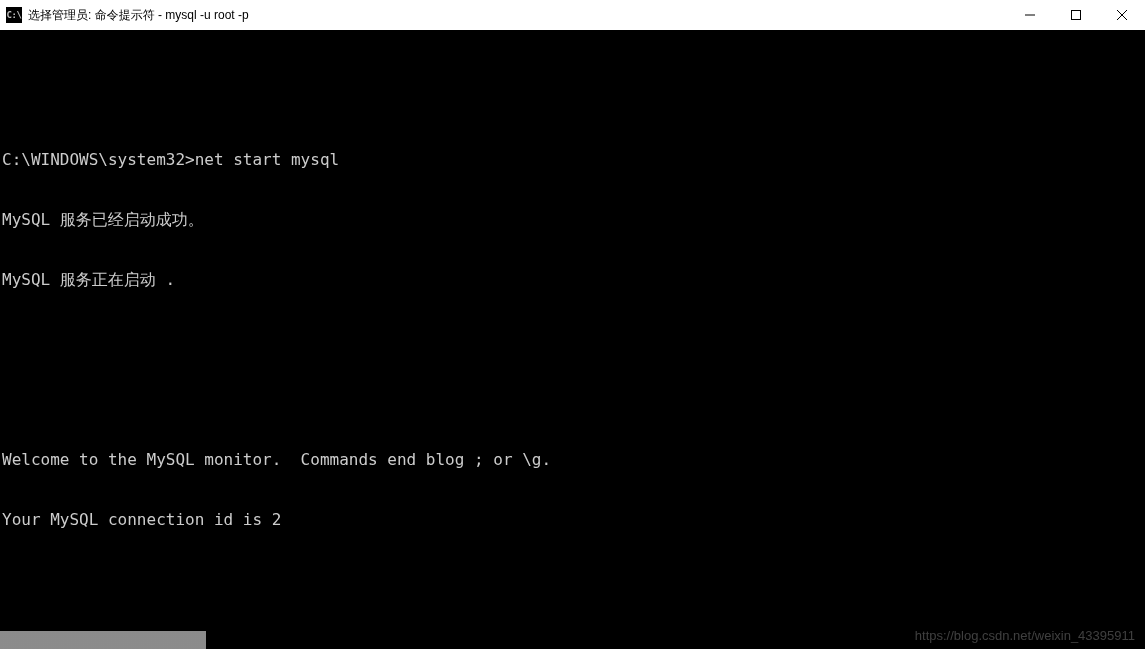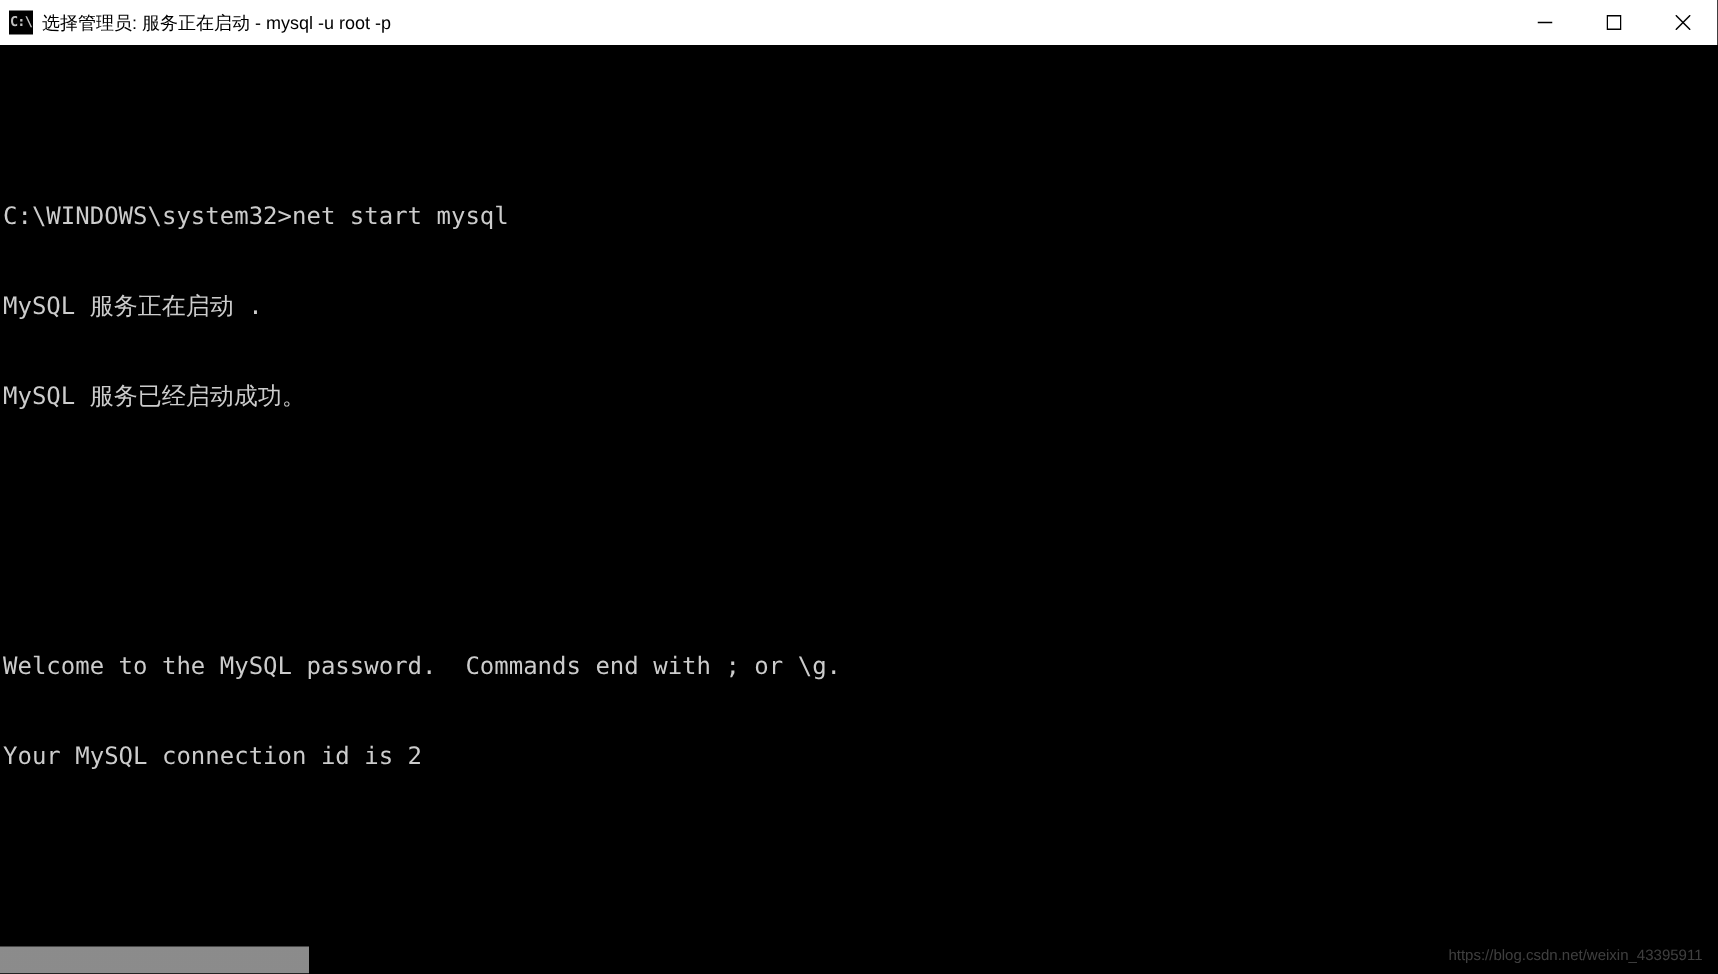--- a/index.html
+++ b/index.html
@@ -63,54 +63,54 @@
       height: 10px;
       stroke: #000;
       stroke-width: 1;
       fill: none;
     }
     .terminal {
       background: #000;
       color: #ccc;
       font-size: 16px;
       line-height: 20px;
-      padding: 4px 0 0 2px;
+      padding: 20px 0 0 2px;
       white-space: pre;
       font-family: "NSimSun", "Consolas", monospace;
       height: calc(100% - 30px);
       overflow: hidden;
     }
     .terminal .line {
       display: block;
       min-height: 20px;
     }
     .watermark {
       position: absolute;
       bottom: 6px;
       right: 10px;
       color: rgba(180,180,180,0.35);
-      font-size: 10px;
+      font-size: 13px;
       font-family: Arial, sans-serif;
     }
     .bottom-strip {
       position: absolute;
       bottom: 0;
       left: 0;
       right: 0;
       height: 18px;
       background: linear-gradient(to right, #e8e8e8 0%, #e8e8e8 18%, #000 18%, #000 100%);
       opacity: 0.6;
     }
   </style>
 </head>
 <body>
 
 <div class="titlebar">
   <span class="titlebar-icon">C:\</span>
-  <span class="titlebar-text">选择管理员: 服务正在启动 - mysql  -u root -p</span>
+  <span class="titlebar-text">选择管理员: 命令提示符 - mysql  -u root -p</span>
   <div class="window-controls">
     <div class="win-btn">
       <svg viewBox="0 0 10 10">
           <line x1="0" y1="5" x2="10" y2="5"></line>
         </svg>
     </div>
     <div class="win-btn">
       <svg viewBox="0 0 10 10">
           <rect x="0.5" y="0.5" width="9" height="9"></rect>
         </svg>
@@ -120,25 +120,25 @@
           <line x1="0" y1="0" x2="10" y2="10"></line>
           <line x1="10" y1="0" x2="0" y2="10"></line>
         </svg>
     </div>
   </div>
 </div>
 
 <div class="terminal">
   <span class="line"></span>
   <span class="line">C:\WINDOWS\system32&gt;net start mysql</span>
+  <span class="line">MySQL 服务已经启动成功。</span>
   <span class="line">MySQL 服务正在启动 .</span>
-  <span class="line">MySQL 服务已经启动成功。</span>
   <span class="line"></span>
   <span class="line"></span>
-  <span class="line">Welcome to the MySQL password.  Commands end with ; or \g.</span>
+  <span class="line">Welcome to the MySQL monitor.  Commands end blog ; or \g.</span>
   <span class="line">Your MySQL connection id is 2</span>
   
   
   
   
   
   
   
   
   

